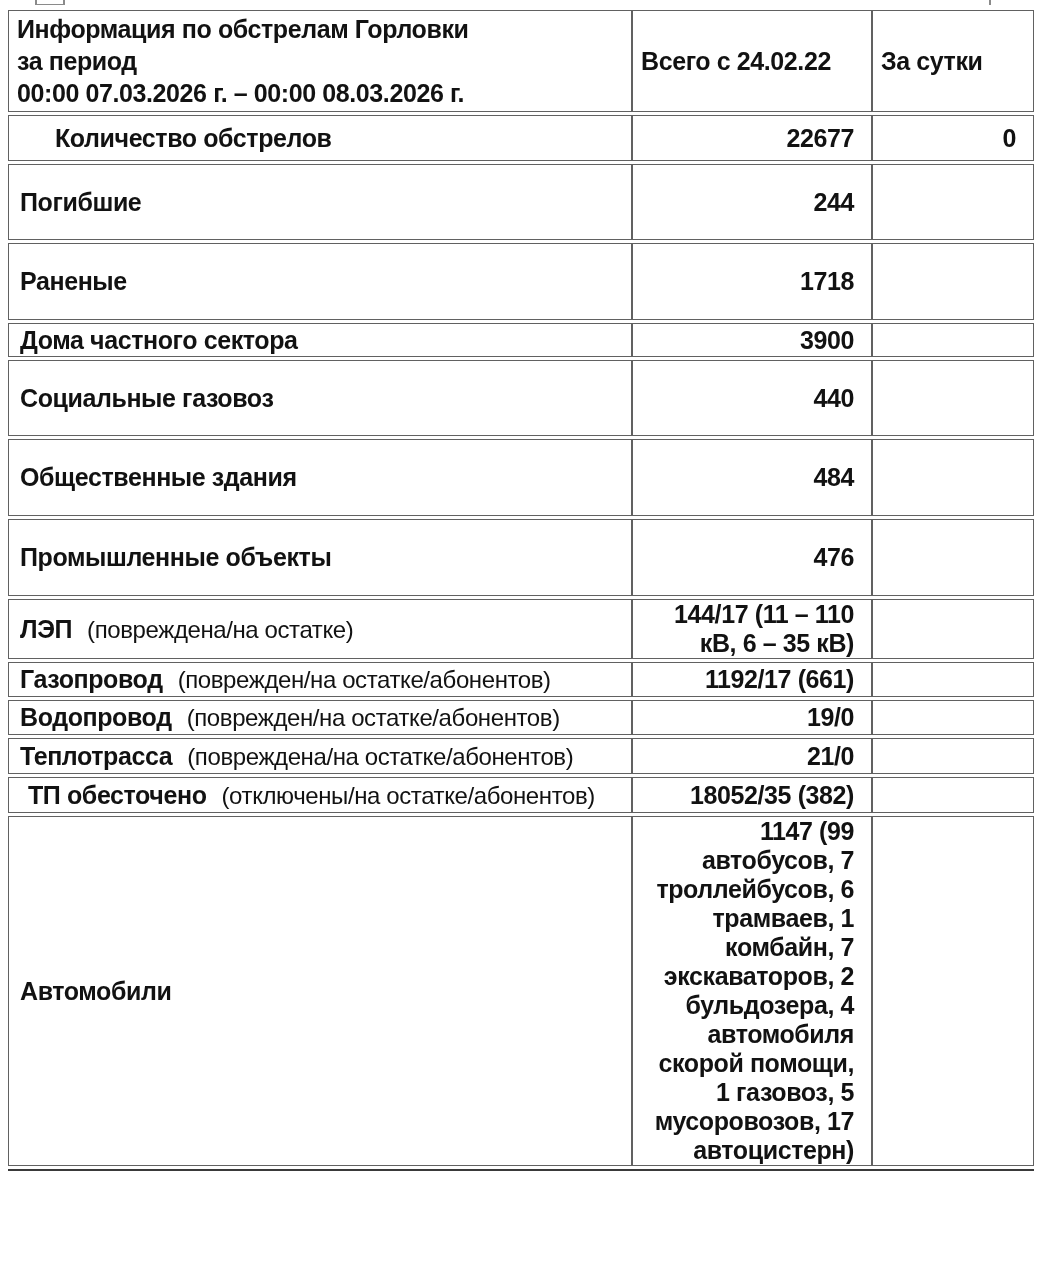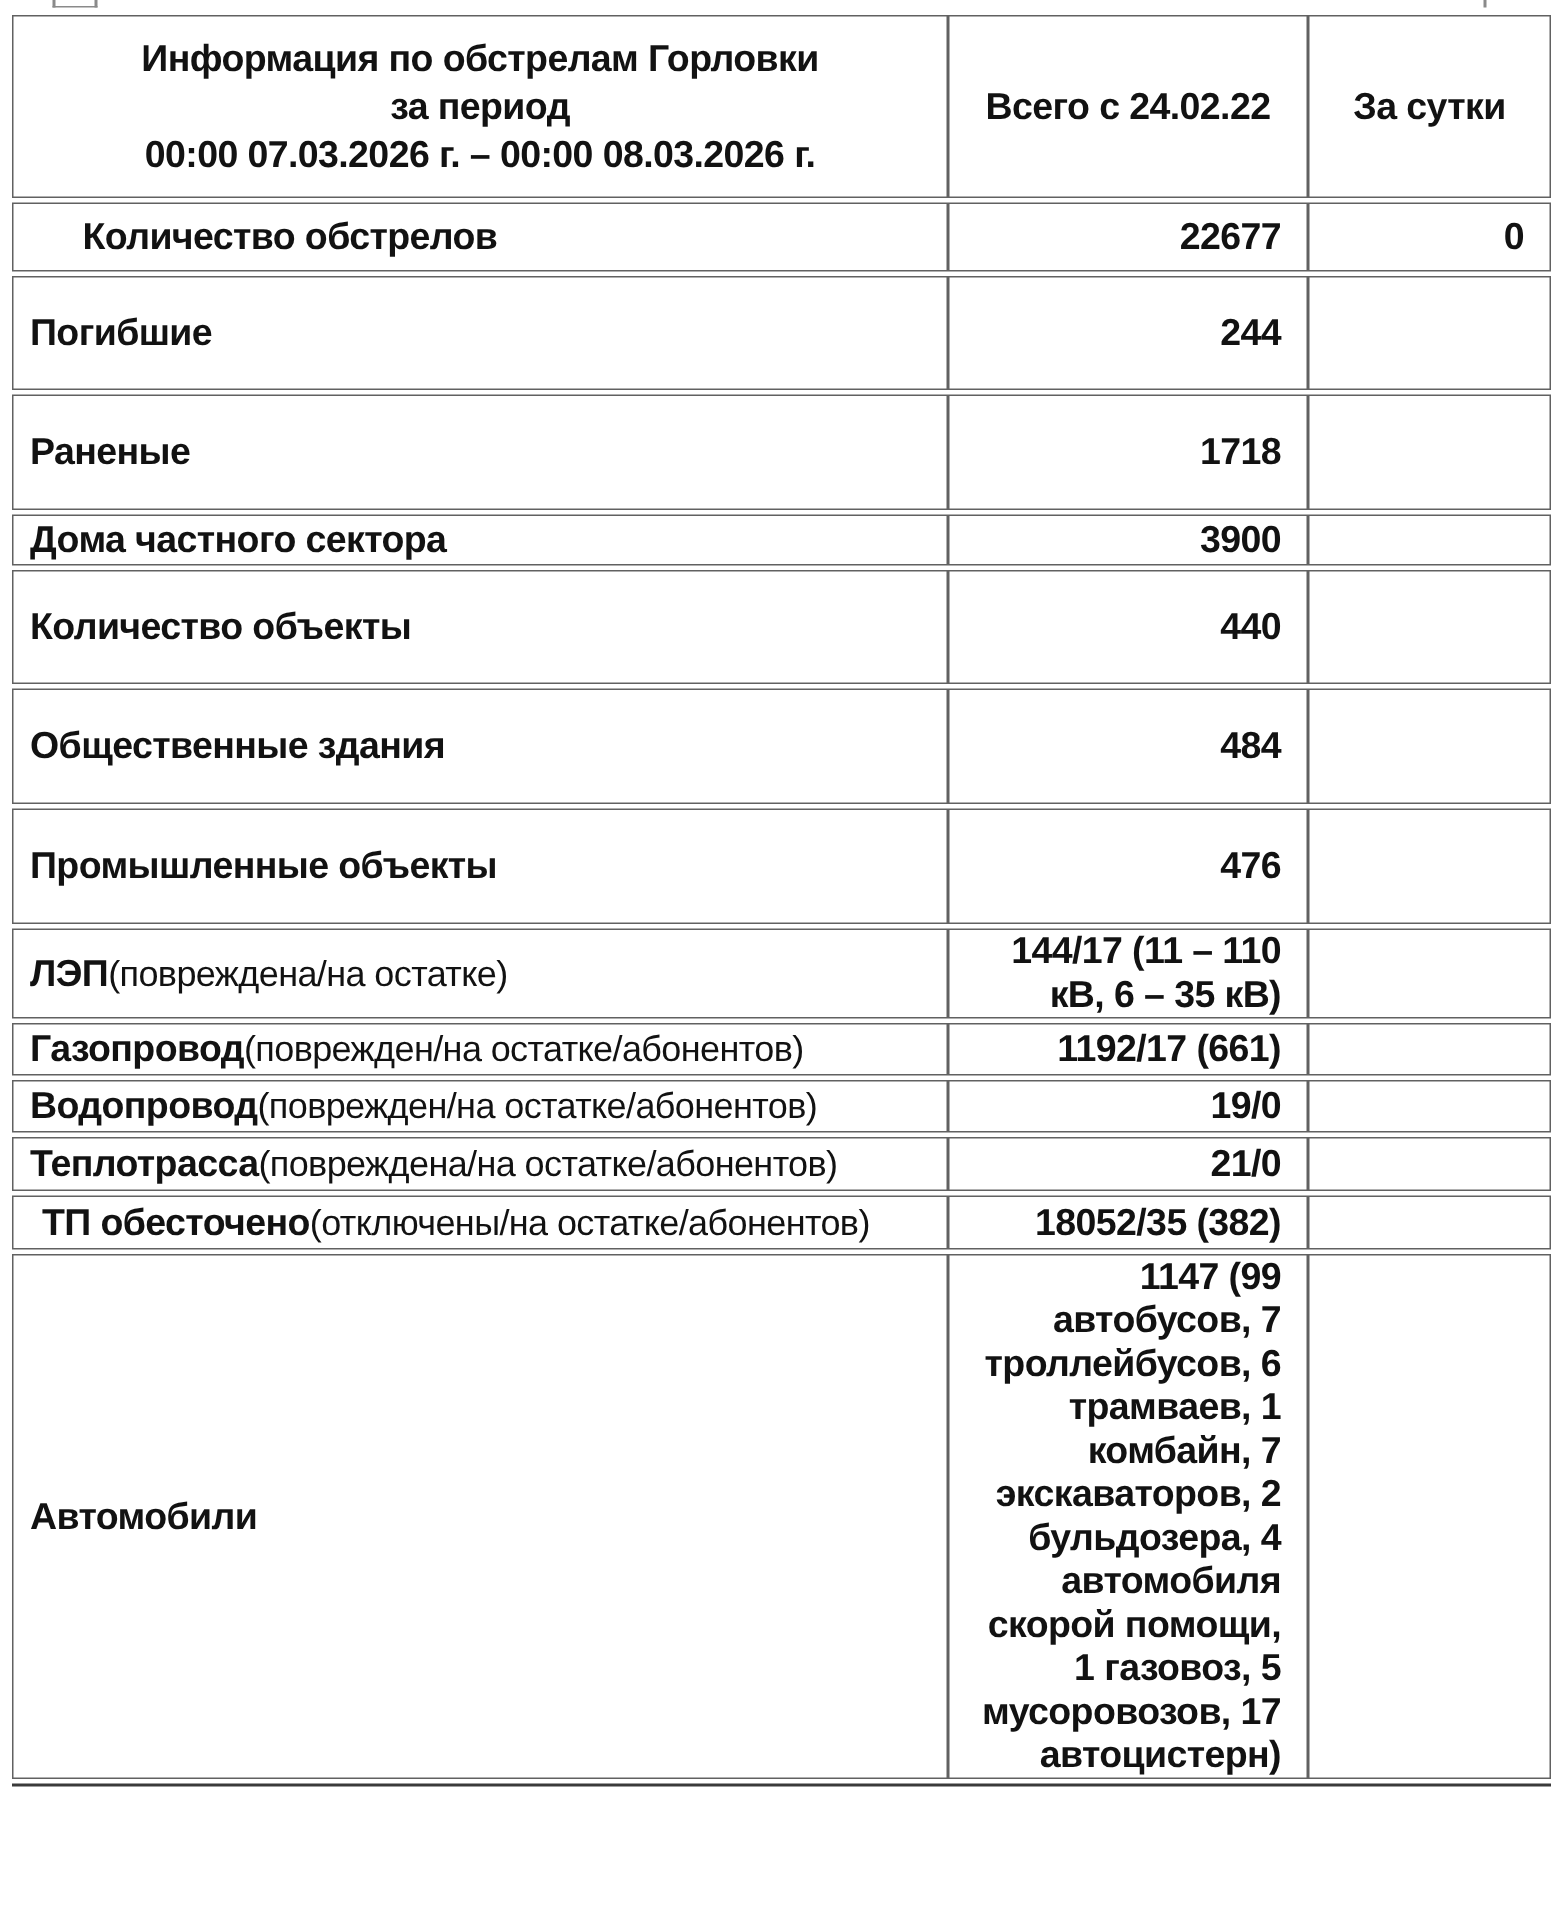--- a/index.html
+++ b/index.html
@@ -39,33 +39,33 @@
     letter-spacing: -0.4px;
   }
   td.c-label {
     text-align: left;
     padding-left: 11px; padding-right: 6px;
     font-size: 25px; font-weight: 700;
   }
   td.c-label .note {
     font-weight: 400;
     font-size: 24px;
-    margin-left: 0;
+    margin-left: 15px;
   }
   td.c-val, td.c-daily {
     text-align: right;
     font-size: 25px; font-weight: 700;
     line-height: 29px;
     padding: 0 17px;
   }
   td.c-head {
-    text-align: center;
+    text-align: left;
     font-size: 25px; font-weight: 700;
     line-height: 32px;
-    padding: 12px 8px;
+    padding: 2px 8px;
   }
   
   tr.rh  td { height: 95px; }
   tr.r0  td { height: 46px; padding-left: 46px; }
   tr.r1  td { height: 76px; }
   tr.r2  td { height: 77px; }
   tr.r3  td { height: 34px; }
   tr.r4  td { height: 38px; }
   tr.r5  td { height: 76px; }
   tr.r6  td { height: 77px; }
@@ -115,21 +115,21 @@
       <td class="c-label"><span>Раненые</span><span class="note"></span></td>
       <td class="c-val">1718</td>
       <td class="c-daily"></td>
     </tr>
     <tr class="r3">
       <td class="c-label"><span>Дома частного сектора</span><span class="note"></span></td>
       <td class="c-val">3900</td>
       <td class="c-daily"></td>
     </tr>
     <tr class="r5">
-      <td class="c-label"><span>Количество объекты</span><span class="note"></span></td>
+      <td class="c-label"><span>Социальные газовоз</span><span class="note"></span></td>
       <td class="c-val">440</td>
       <td class="c-daily"></td>
     </tr>
     <tr class="r6">
       <td class="c-label"><span>Общественные здания</span><span class="note"></span></td>
       <td class="c-val">484</td>
       <td class="c-daily"></td>
     </tr>
     <tr class="r7">
       <td class="c-label"><span>Промышленные объекты</span><span class="note"></span></td>

